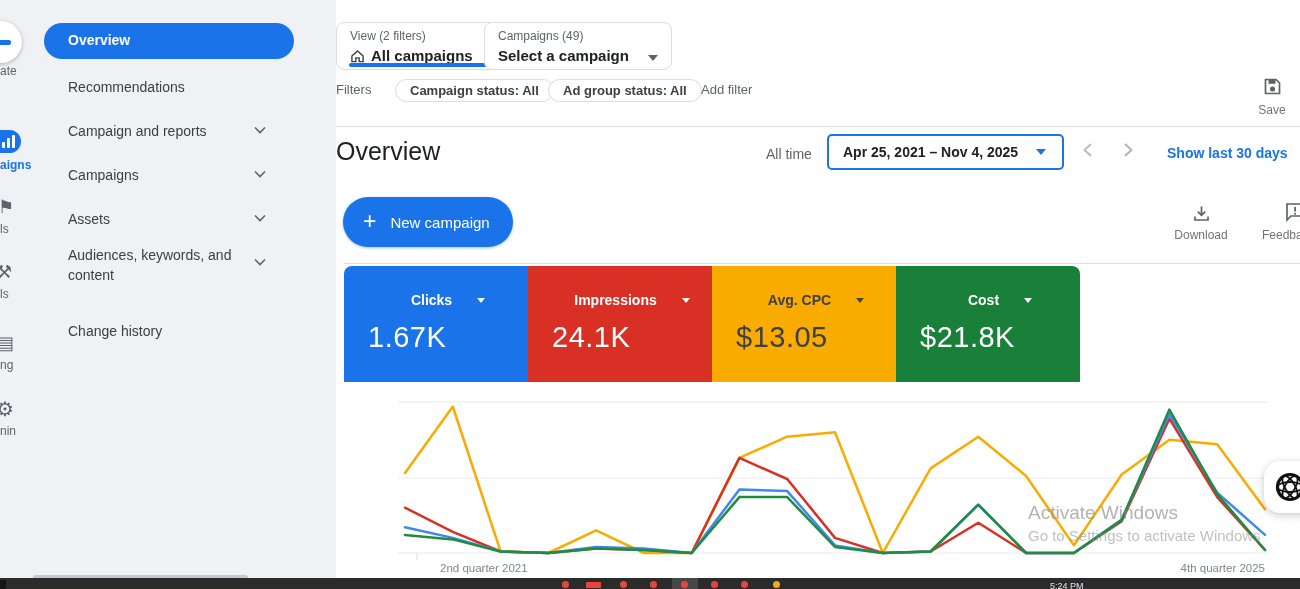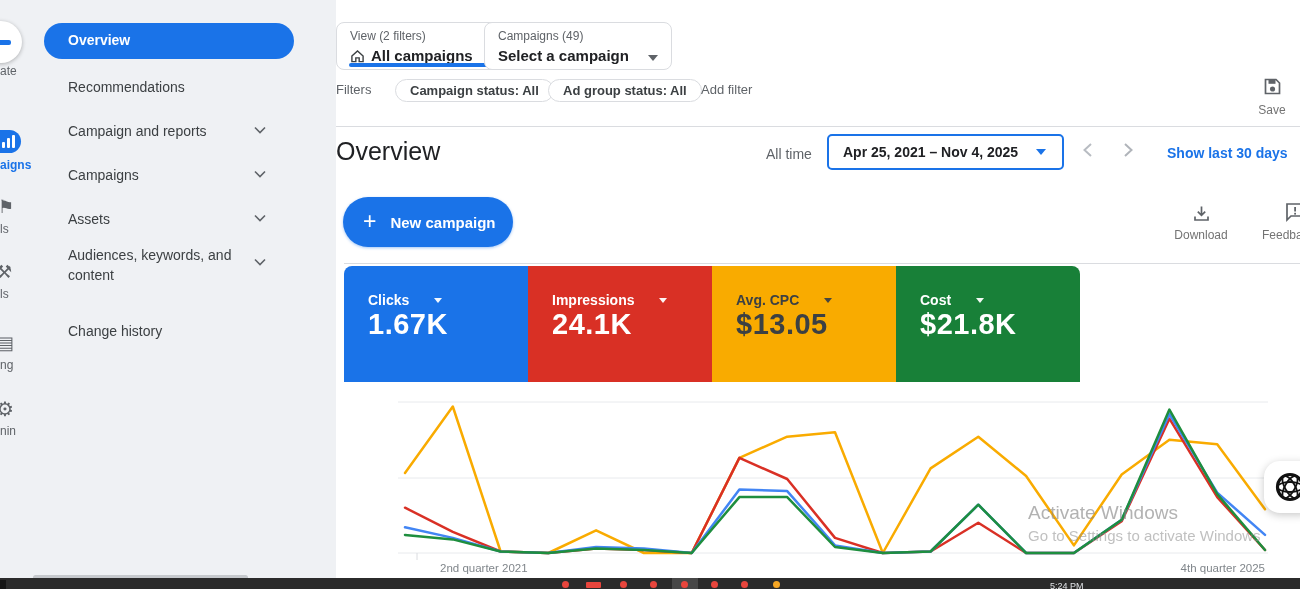--- a/index.html
+++ b/index.html
@@ -32,26 +32,26 @@
   .divider{position:absolute;height:1px;background:#dadce0;}
   
   .page-title{position:absolute;left:336px;top:137px;font-size:25px;color:#202124;}
   .alltime{position:absolute;left:766px;top:146px;font-size:14px;color:#5f6368;}
   .date-box{position:absolute;left:827px;top:134px;width:237px;height:36px;box-sizing:border-box;border:2px solid #1a73e8;border-radius:5px;background:#fff;display:flex;align-items:center;padding-left:14px;gap:10px;}
   .date-box span{font-size:14px;font-weight:700;color:#202124;white-space:nowrap;}
   .date-caret{width:0;height:0;border-left:5px solid transparent;border-right:5px solid transparent;border-top:6px solid #1a73e8;margin-left:8px;}
   .link-blue{position:absolute;left:1167px;top:145px;font-size:14px;font-weight:700;color:#1a73e8;cursor:pointer;white-space:nowrap;}
   .new-campaign{position:absolute;left:343px;top:197px;width:170px;height:50px;border-radius:25px;background:#1a73e8;box-shadow:0 1px 3px rgba(26,115,232,.4);display:flex;align-items:center;color:#fff;cursor:pointer;}
   .new-campaign .plus{font-size:23px;font-weight:400;margin:0 14px 2px 20px;}
-  .new-campaign .lbl{font-size:15px;font-weight:700;}
+  .new-campaign .lbl{font-size:15px;font-weight:400;}
   
   .card{position:absolute;top:266px;width:184px;height:116px;box-sizing:border-box;padding:26px 0 0 24px;cursor:pointer;}
-  .card .metric{font-size:14px;font-weight:700;display:flex;align-items:center;gap:25px;}
+  .card .metric{font-size:14px;font-weight:700;display:flex;align-items:center;gap:25px;justify-content:center;}
   .card .metric .caret{border-top-color:currentColor;border-left-width:4px;border-right-width:4px;border-top-width:5px;opacity:.95;}
-  .card .value{font-size:29px;font-weight:700;letter-spacing:.5px;}
+  .card .value{margin-top:13px;font-size:29px;font-weight:400;letter-spacing:.5px;}
   
   .chart{position:absolute;left:344px;top:388px;width:956px;height:200px;}
   .axis-label{position:absolute;top:174px;font-size:11.5px;color:#80868b;white-space:nowrap;}
   .watermark1{position:absolute;left:684px;top:114px;font-size:19px;color:rgba(130,130,130,.62);}
   .watermark2{position:absolute;left:684px;top:139px;font-size:15px;color:rgba(140,140,140,.55);}
   
   .gpt-bubble{position:absolute;left:1264px;top:461px;width:52px;height:52px;border-radius:16px;background:#fff;box-shadow:0 2px 8px rgba(0,0,0,.22);display:flex;align-items:center;justify-content:center;}
   .taskbar{position:absolute;left:0;top:578px;width:1300px;height:11px;background:#2b2b2b;}
   .tb-dot{position:absolute;top:3px;width:7px;height:7px;border-radius:4px;}
   .tb-time{position:absolute;left:1050px;top:3px;font-size:9px;color:#dfe1e5;}

